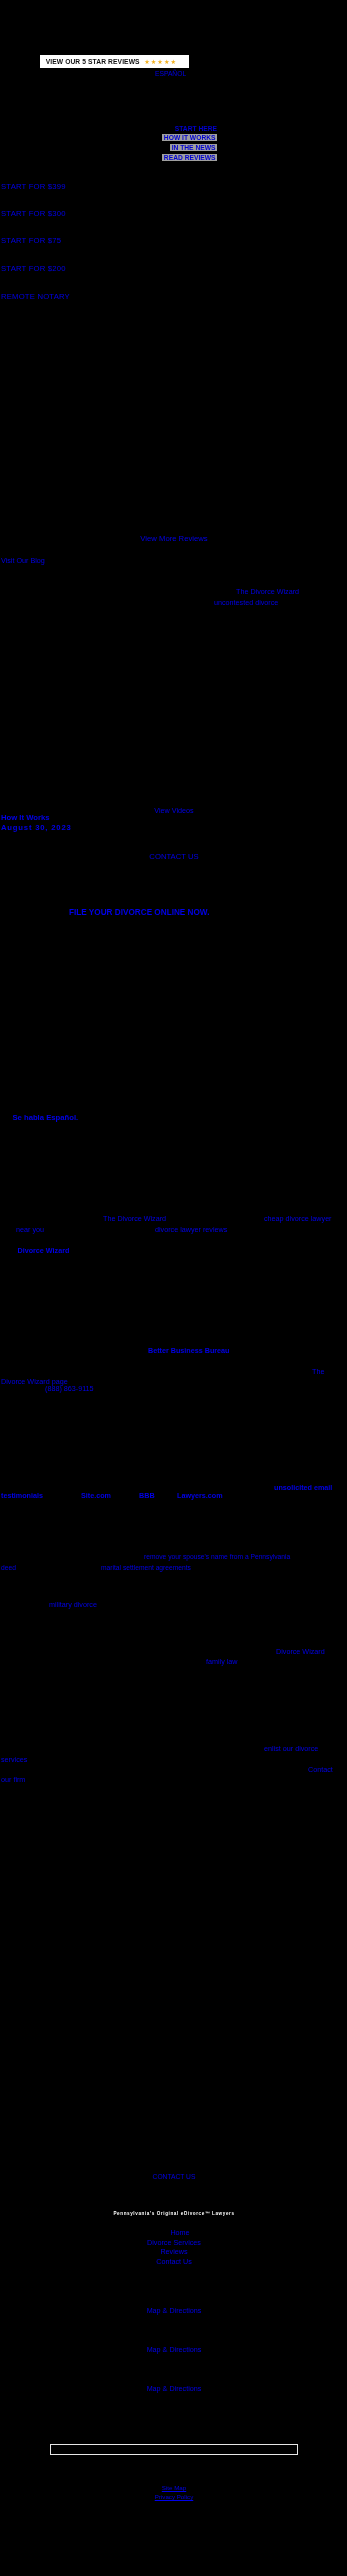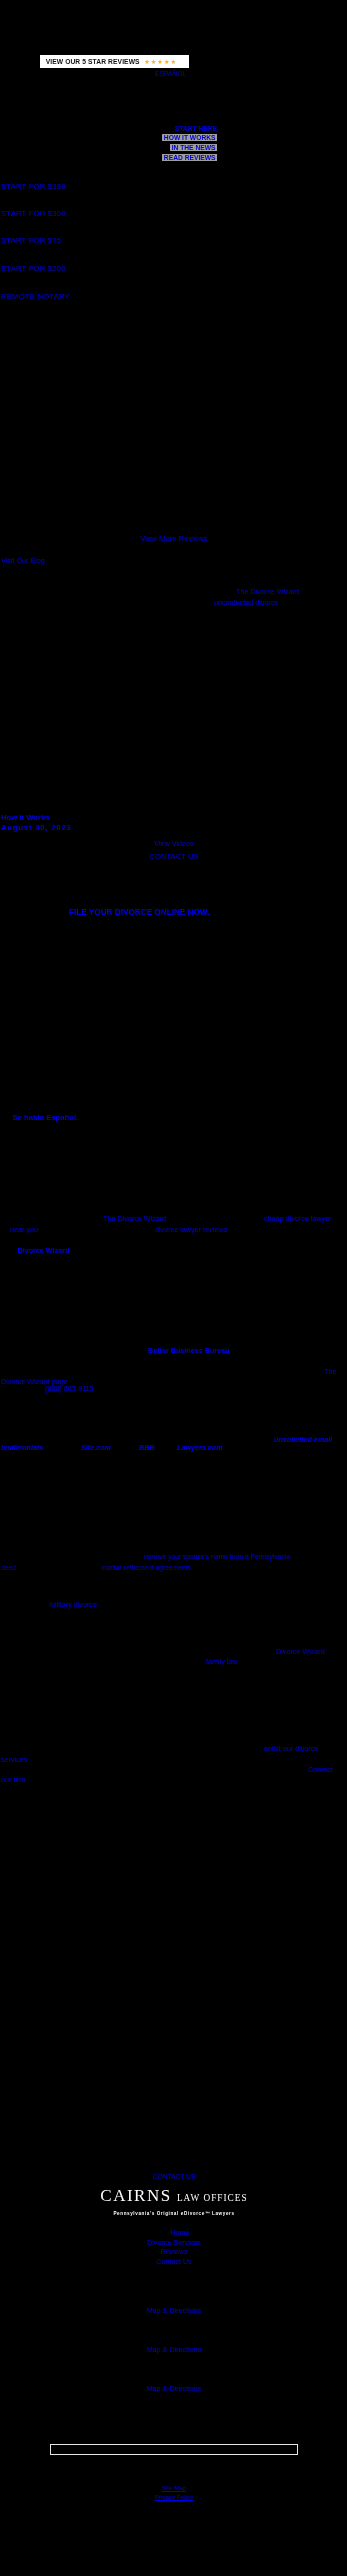--- a/index.html
+++ b/index.html
@@ -1,20 +1,20 @@
 <!DOCTYPE html>
 <html style="font-size:8.2px"><head>
 <meta charset="utf-8">
 <style>
   html,body{margin:0;padding:0;background:#000;}
   .canvas{position:relative;width:348px;height:2726px;background:#000;overflow:hidden;
           font-family:"Liberation Sans",sans-serif;}
   .lnk{position:absolute;color:#0000e8;font-size:7.2px;white-space:nowrap;text-decoration:none;}
   .b{font-weight:bold;}
-  .i{font-style:italic;}
+  .i{margin-top:48px;}
   .ctr{left:0;right:0;text-align:center;}
   .banner{position:absolute;left:40px;top:55px;width:149px;height:13.4px;background:#fff;
           display:flex;align-items:center;gap:4.6px;padding-left:5.7px;box-sizing:border-box;}
   .banner-label{color:#111;font-weight:bold;font-size:6.7px;letter-spacing:0.1px;}
   .stars{color:#f2b01e;font-size:6.2px;letter-spacing:1px;}
   .nav-item{position:absolute;right:131px;font-size:6.7px;font-weight:bold;color:#0000d0;}
   .nav-item.hl{background:#9e9e9e;padding:0 1.5px;}
   .side-item{position:absolute;left:1px;font-size:7.7px;letter-spacing:0.2px;color:#0000e8;white-space:nowrap;}
   .logo-row{position:absolute;top:2186px;left:0;right:0;display:flex;justify-content:center;
             align-items:baseline;gap:5.2px;color:#fff;font-family:"Liberation Serif",serif;}
@@ -50,33 +50,33 @@
   <a class="side-item" style="top:264px;">START FOR $200</a>
   <a class="side-item" style="top:292px;">REMOTE NOTARY</a>
 
   <a class="lnk ctr fs15" style="top:528px;margin-top:6px;">View More Reviews</a>
   <a class="lnk" style="left:1px;top:556px;">Visit Our Blog</a>
   <a class="lnk" style="left:236px;top:587px;">The Divorce Wizard</a>
   <a class="lnk" style="left:214px;top:598px;">uncontested divorce</a>
 
   <a class="lnk b fs15" style="left:1px;top:813px;">How It Works</a>
   <a class="lnk b fs15" style="left:1px;top:823px;letter-spacing:0.8px;">August 30, 2023</a>
-  <a class="lnk ctr" style="top:839px;">View Videos</a>
+  <a class="lnk ctr" style="top:806px;">View Videos</a>
   <a class="lnk ctr fs15" style="top:852px;">CONTACT US</a>
   <a class="lnk b fs16" style="left:69px;top:908px;">FILE YOUR DIVORCE ONLINE NOW.</a>
   <a class="lnk b fs15" style="left:12.4px;top:1113px;">Se habla Español.</a>
 
   <a class="lnk" style="left:103px;top:1214px;">The Divorce Wizard</a>
   <a class="lnk" style="left:264px;top:1214px;">cheap divorce lawyer</a>
-  <a class="lnk" style="left:10px;top:1225px;">near you</a>
+  <a class="lnk" style="left:16px;top:1225px;">near you</a>
   <a class="lnk" style="left:155px;top:1225px;">divorce lawyer reviews</a>
   <a class="lnk b" style="left:17.5px;top:1246px;">Divorce Wizard</a>
 
   <a class="lnk b" style="left:148px;top:1346px;text-align:right;">Better Business Bureau</a>
-  <a class="lnk" style="left:324px;top:1367px;">The</a>
+  <a class="lnk" style="left:312px;top:1367px;">The</a>
   <a class="lnk" style="left:1px;top:1377px;">Divorce Wizard page</a>
   <a class="lnk b i" style="left:274px;top:1435px;">unsolicited email</a>
   <a class="lnk b i" style="left:1px;top:1443px;">testimonials</a>
   <a class="lnk b i" style="left:81px;top:1443px;">Site.com</a>
   <a class="lnk b i" style="left:139px;top:1443px;">BBB</a>
   <a class="lnk b i" style="left:177px;top:1443px;">Lawyers.com</a>
   <a class="lnk" style="left:45px;top:1384px;">(888) 863-9115</a>
 
   <a class="lnk fs13" style="left:144px;top:1553px;">remove your spouse's name from a Pennsylvania</a>
   <a class="lnk fs13" style="left:1px;top:1564px;">deed</a>
@@ -84,24 +84,20 @@
   <a class="lnk" style="left:49px;top:1600px;">military divorce</a>
   <a class="lnk" style="left:276px;top:1647px;">Divorce Wizard</a>
   <a class="lnk" style="left:206px;top:1657px;">family law</a>
   <a class="lnk" style="left:264px;top:1744px;">enlist our divorce</a>
   <a class="lnk" style="left:1px;top:1755px;">services</a>
   <a class="lnk" style="left:308px;top:1765px;">Contact</a>
   <a class="lnk" style="left:1px;top:1775px;">our firm</a>
 
   <a class="lnk ctr fs13" style="top:2173px;">CONTACT US</a>
 
-  <div class="logo-row">
-    <span class="logo-main">CAIRNS</span>
-    <span class="logo-sub">LAW OFFICES</span>
-  </div>
   <div class="tagline">Pennsylvania's Original eDivorce™ Lawyers</div>
 
   <a class="lnk ctr" style="top:2228px;padding-left:12px;">Home</a>
   <a class="lnk ctr" style="top:2238px;">Divorce Services</a>
   <a class="lnk ctr" style="top:2247px;">Reviews</a>
   <a class="lnk ctr" style="top:2257px;">Contact Us</a>
 
   <a class="lnk ctr" style="top:2306px;">Map &amp; Directions</a>
   <a class="lnk ctr" style="top:2345px;">Map &amp; Directions</a>
   <a class="lnk ctr" style="top:2384px;">Map &amp; Directions</a>

